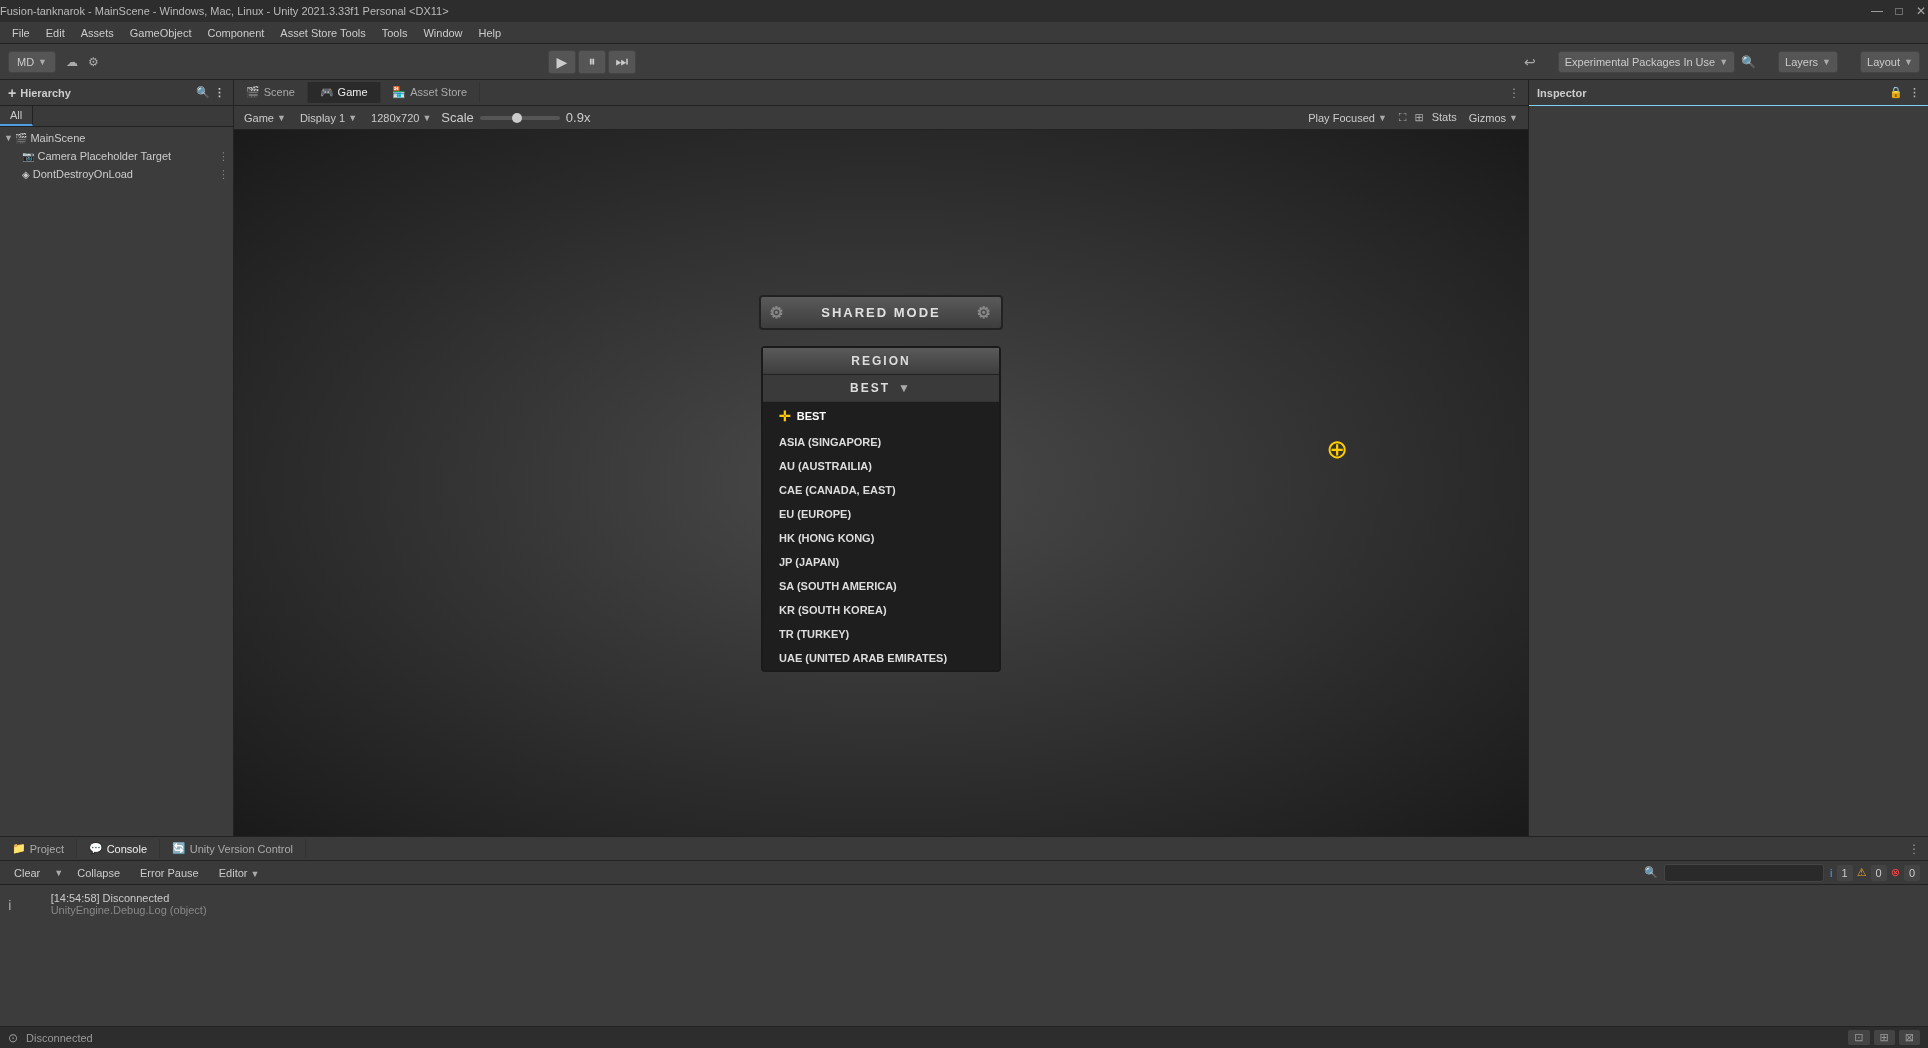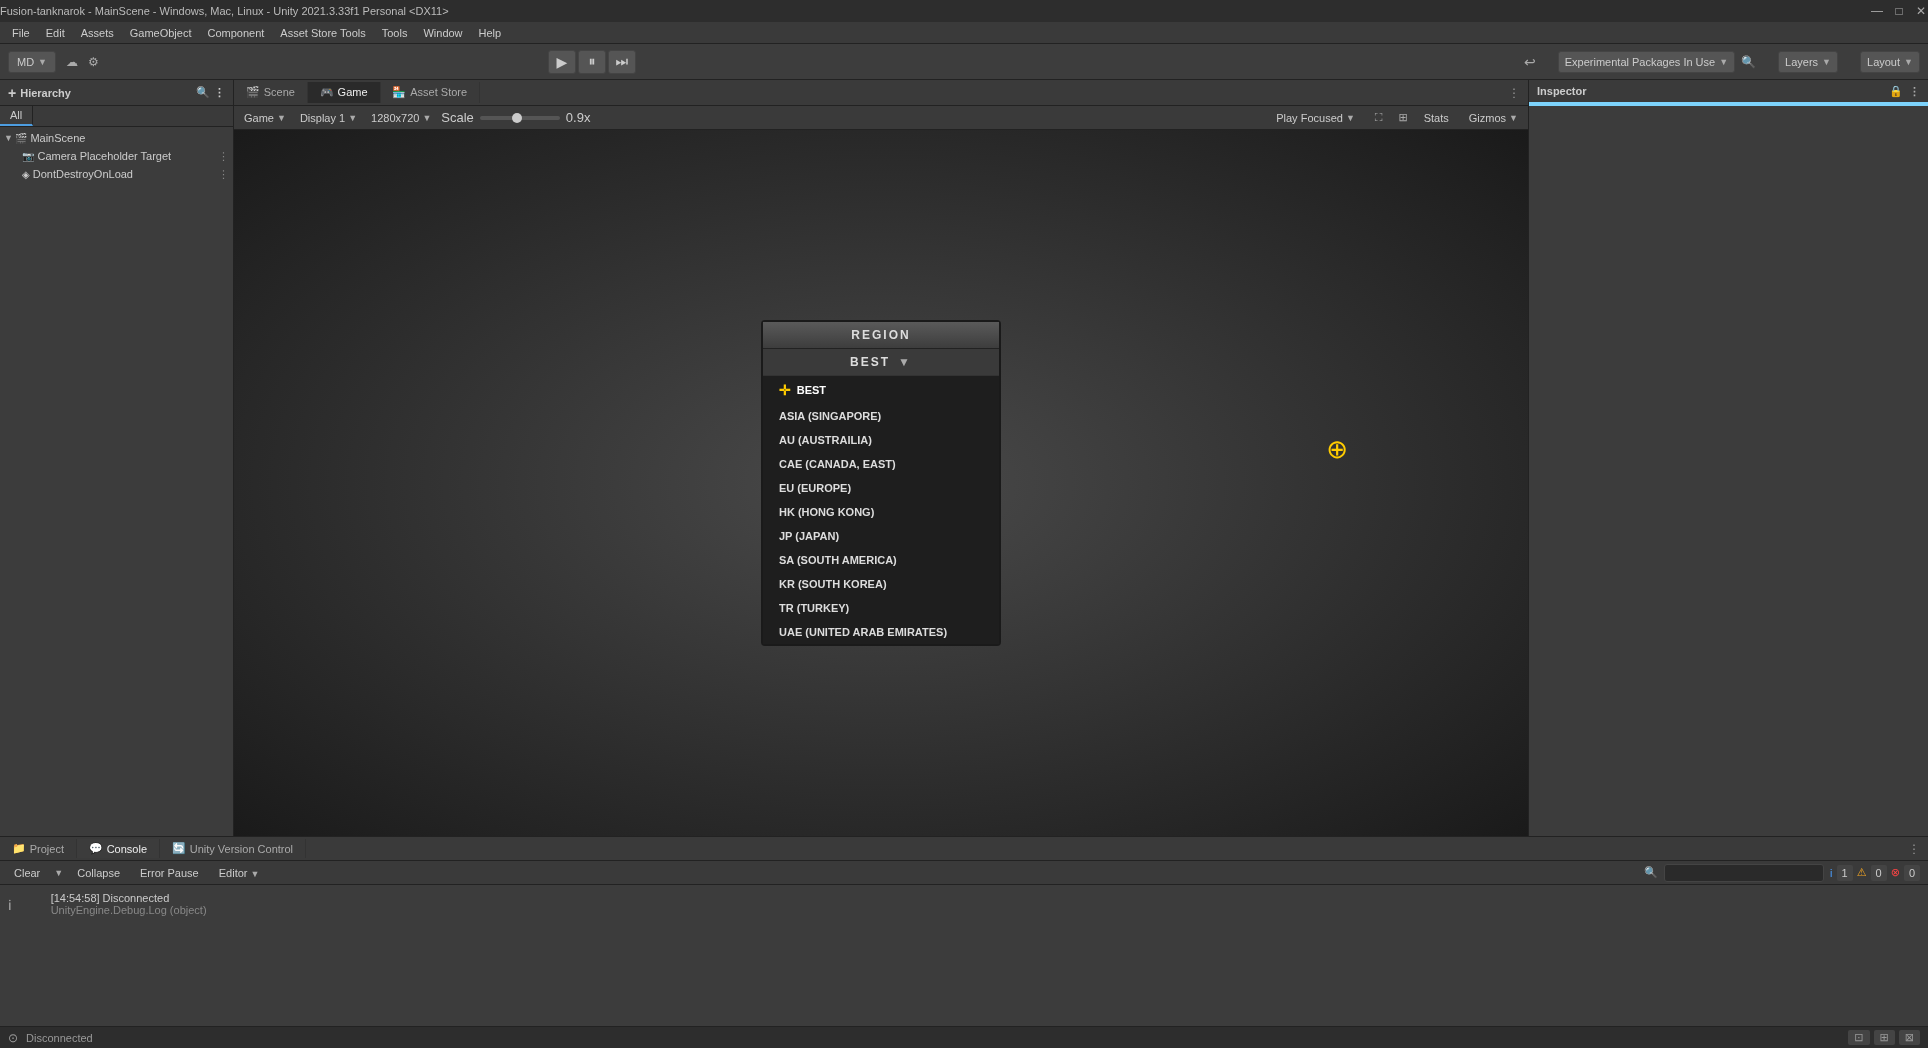--- a/index.html
+++ b/index.html
@@ -239,22 +239,22 @@
       align-items: center;
       gap: 3px;
       cursor: pointer;
       color: #ccc;
       padding: 1px 4px;
       border-radius: 2px;
     }
     .game-toolbar-right {
       margin-left: auto;
       display: flex;
-      align-items: center;
-      gap: 16px;
+      align-items: flex-start;
+      gap: 8px;
     }
 
     
     .game-canvas {
       flex: 1;
       background: radial-gradient(ellipse at center, #4a4a4a 0%, #2d2d2d 60%, #1a1a1a 100%);
       position: relative;
       overflow: hidden;
       display: flex;
       align-items: center;
@@ -371,21 +371,21 @@
       display: flex;
       flex-direction: column;
       flex-shrink: 0;
     }
     .inspector-header {
       background: #3a3a3a;
       height: 26px;
       display: flex;
       align-items: center;
       padding: 0 8px;
-      border-bottom: 4px solid #7dd3fc;
+      border-bottom: 1px solid #7dd3fc;
       font-size: 11px;
       font-weight: bold;
       color: #ccc;
     }
     .inspector-header-icons {
       margin-left: auto;
       display: flex;
       gap: 6px;
     }
 
@@ -689,20 +689,23 @@
         <div class="game-toolbar-item">
           <span>Gizmos</span>
           <span class="dropdown-arrow">▼</span>
         </div>
       </div>
     </div>
 
     <div class="game-canvas">
       <div class="game-ui">
 
+        <div class="shared-mode-btn">
+          <span>SHARED MODE</span>
+        </div>
 
         <div class="region-container">
           <div class="region-header">
             <span>REGION</span>
           </div>
           <div class="region-selected">
             <span>BEST</span>
             <span class="region-arrow">▼</span>
           </div>
           <div class="region-dropdown-wrapper">

